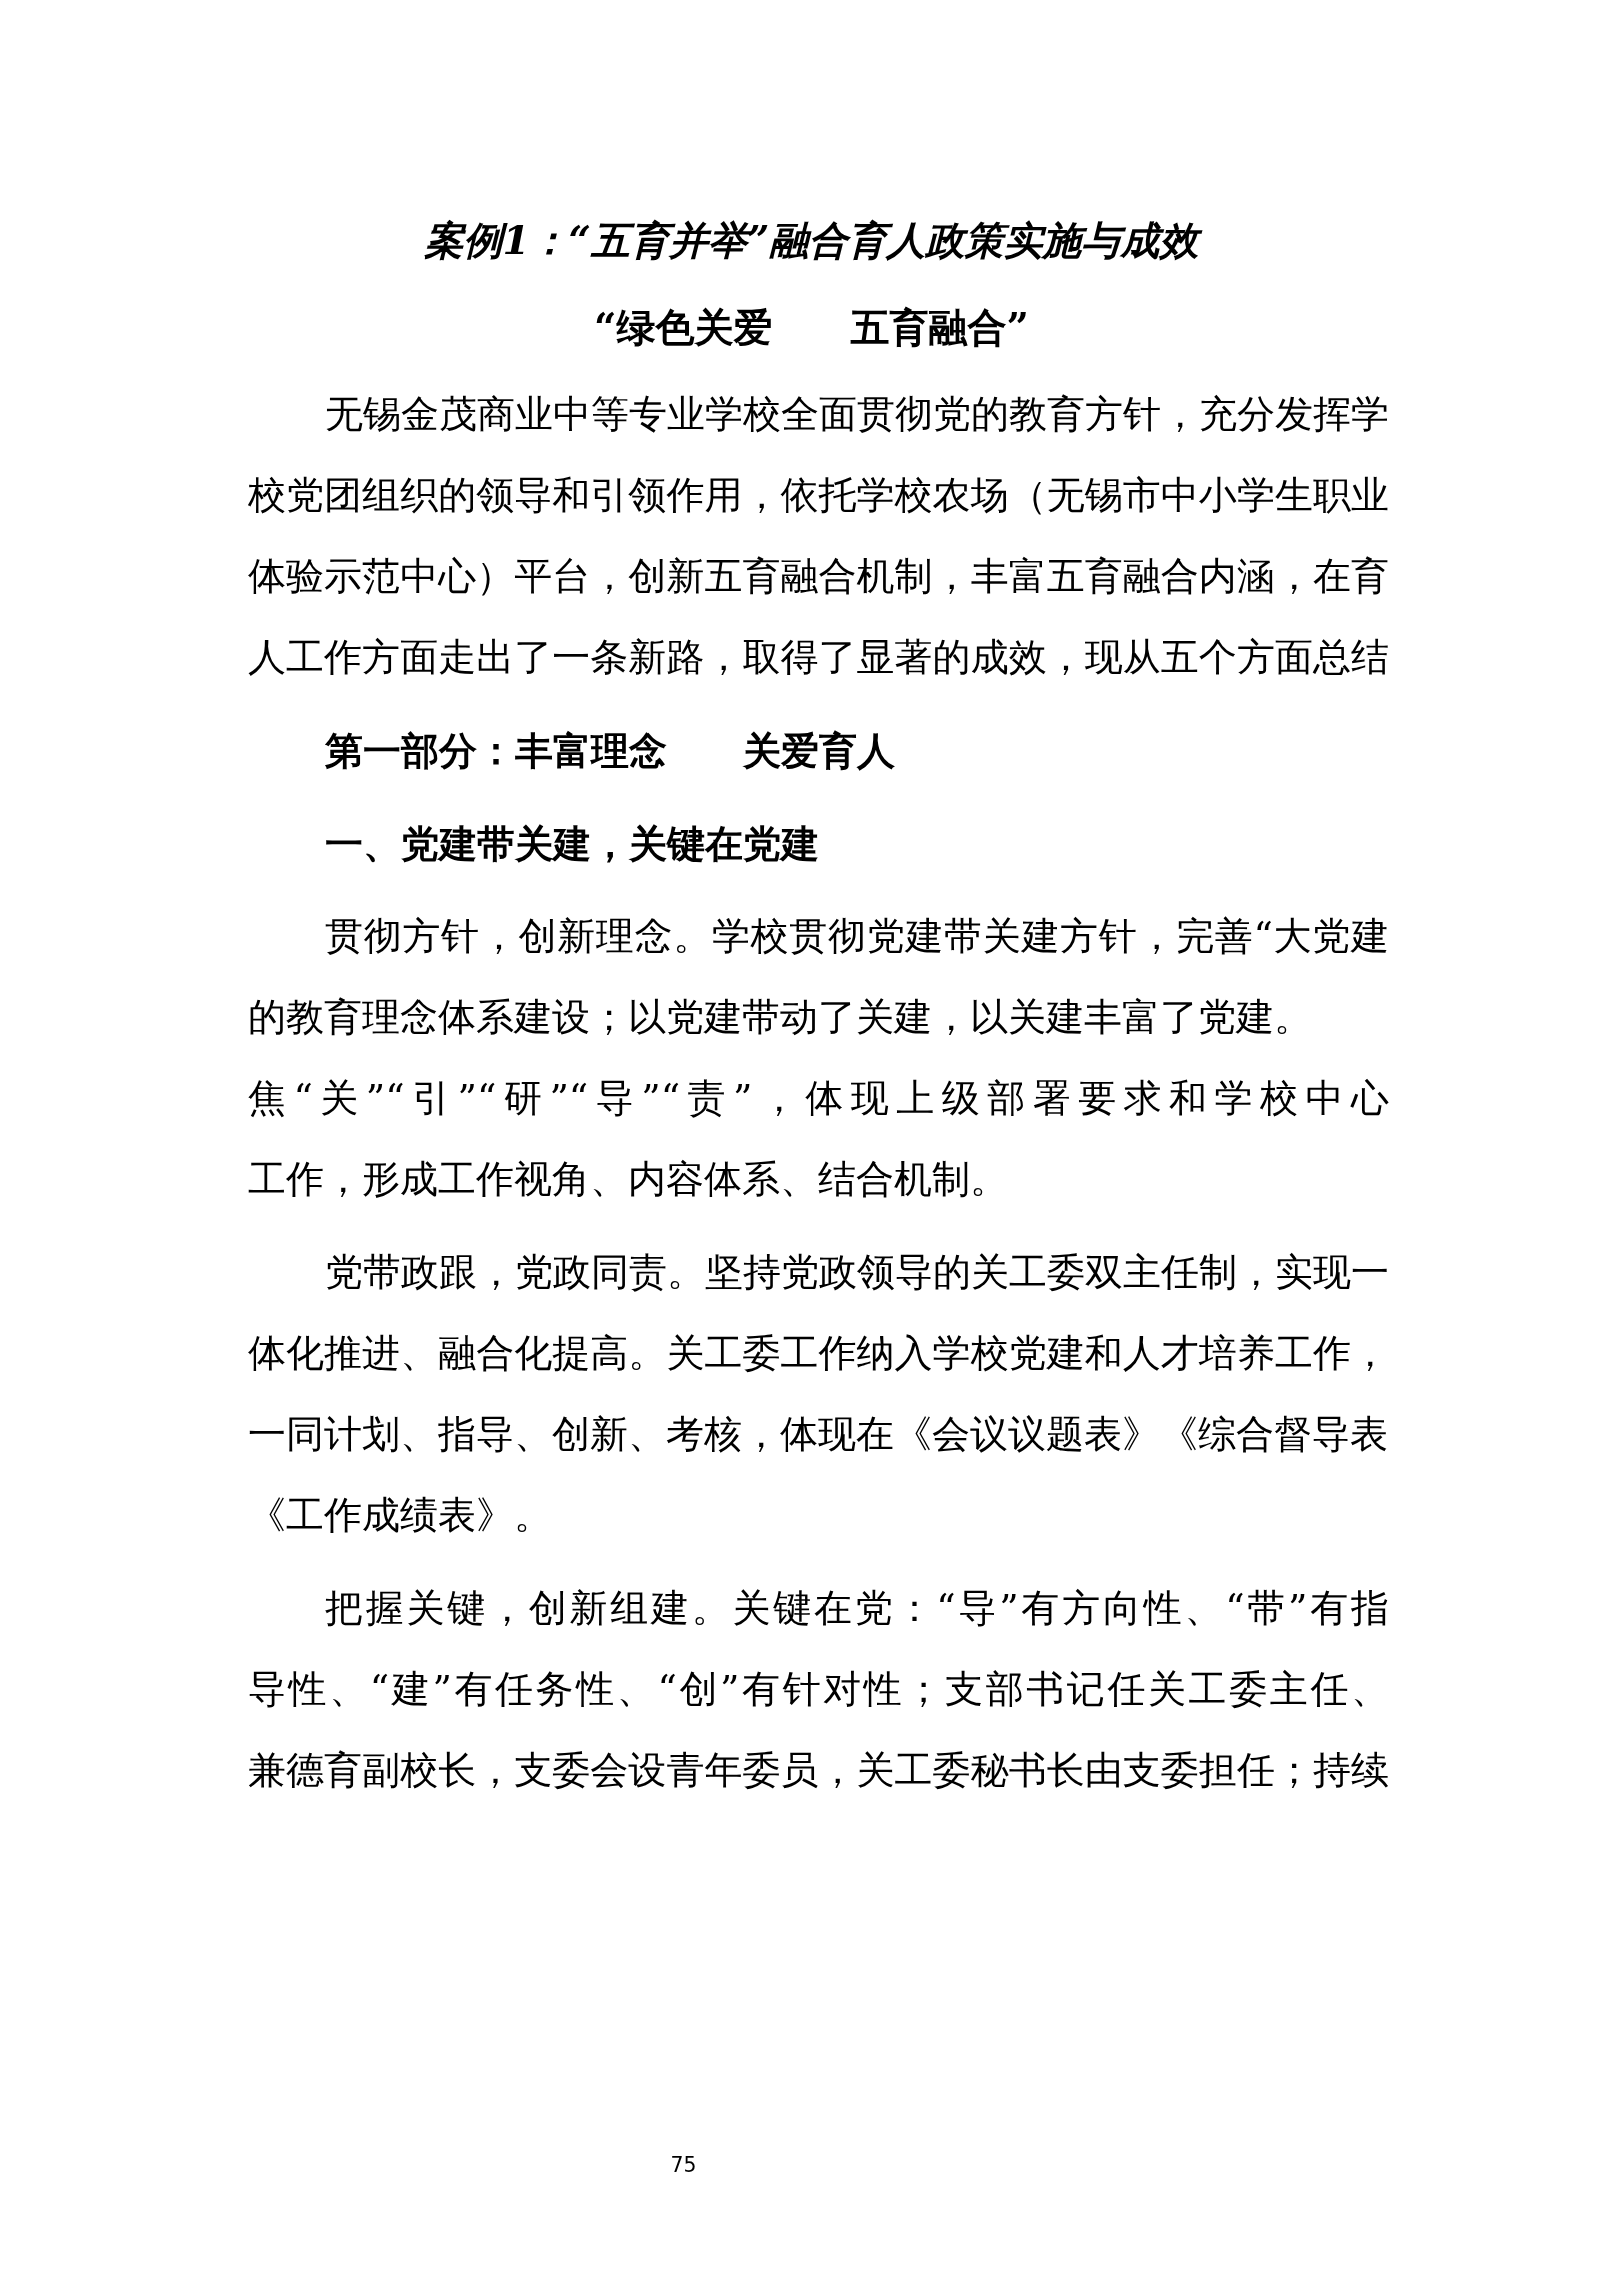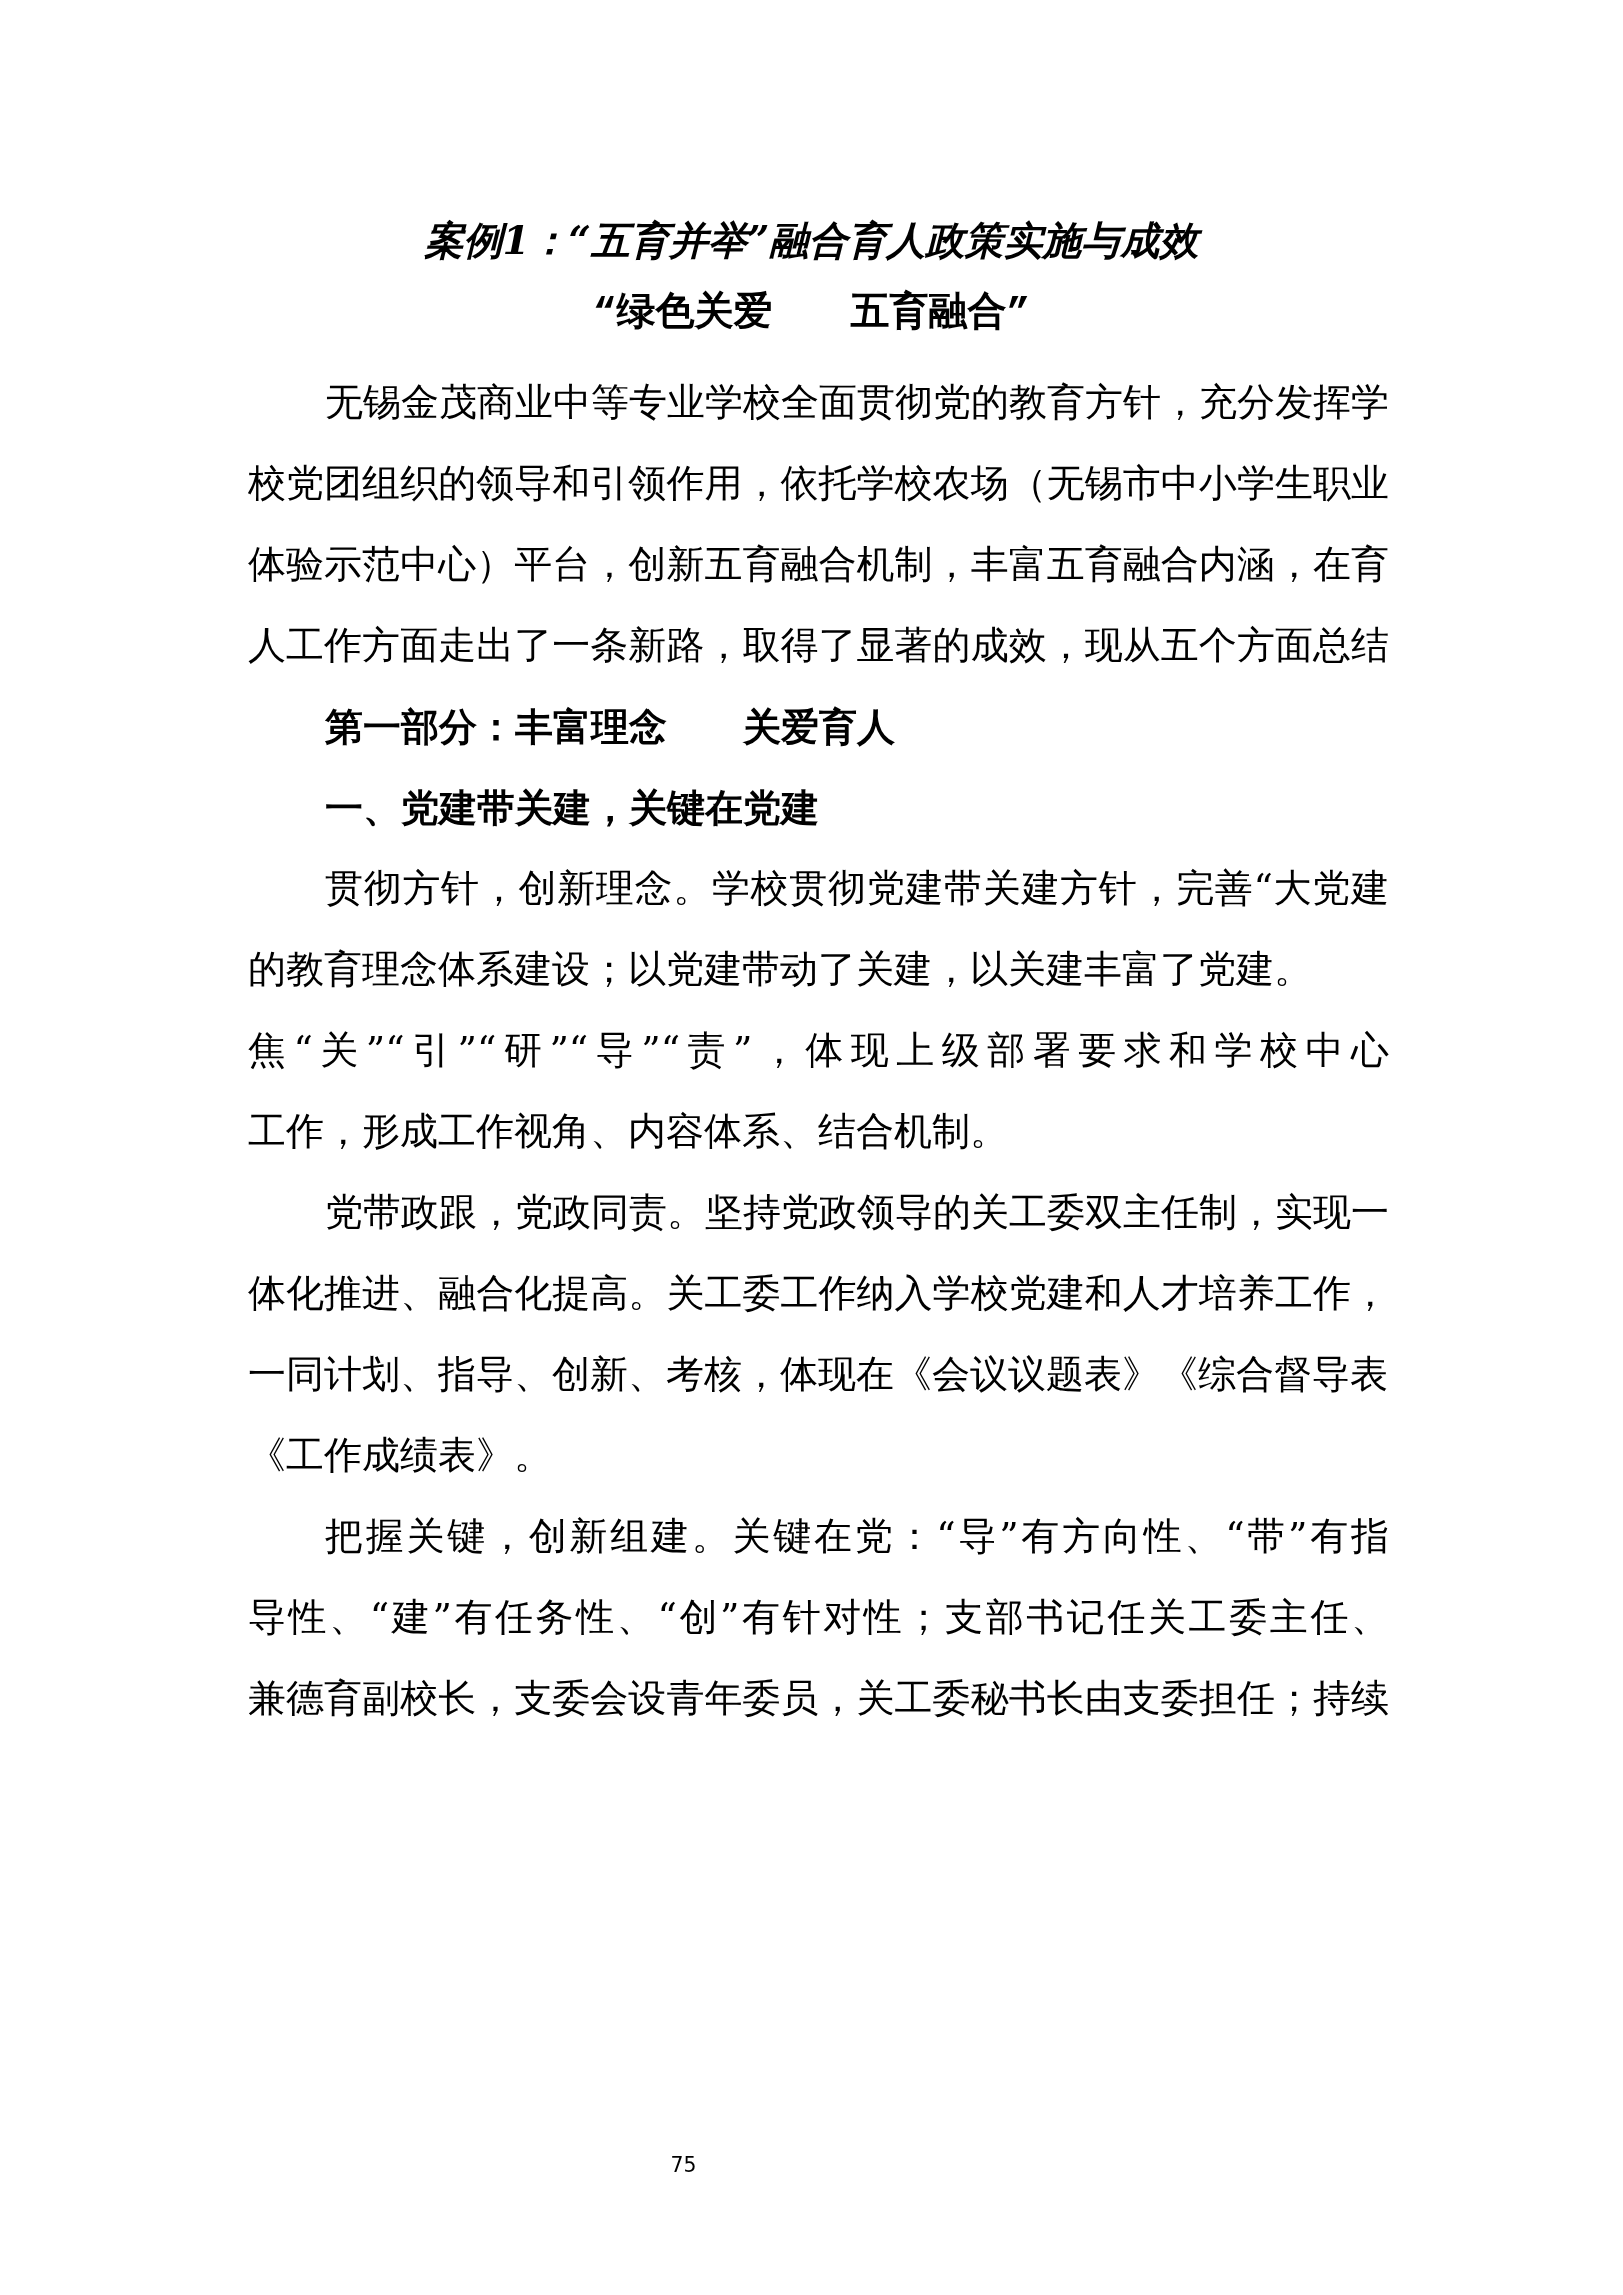--- a/index.html
+++ b/index.html
@@ -1,26 +1,26 @@
 <!DOCTYPE html>
 <html style="font-size:8.2px"><head>
 <meta charset="utf-8">
 <style>
   html, body { margin:0; padding:0; background:#ffffff; }
   body { width:1623px; height:2295px; position:relative; overflow:hidden;
          font-family:"DejaVu Serif","Liberation Serif",serif; color:#000; }
   .title { position:absolute; left:0; width:1623px; text-align:center;
            font-weight:bold; font-size:39px; line-height:1; white-space:nowrap; }
   .t1 { top:221px;font-style:italic; }
-  .t2 { top:295px;font-family:Liberation Mono, monospace; }
+  .t2 { top:308px; }
   .body { position:absolute; left:248px; width:1141px; top:377px; }
   .line { height:81px; font-size:38px; line-height:51px; white-space:nowrap;
           letter-spacing:0; text-align:justify; text-align-last:justify; overflow:hidden; }
   .line.last { text-align-last:left; }
-  .indent { padding-left:77px; }
+  .indent { padding-left:77px;margin-top:12px; }
   .bold { font-weight:bold; }
   .pageno { position:absolute; top:2153px; left:0; width:1367px; text-align:center;
             font-family:"DejaVu Sans","Liberation Sans",sans-serif; font-size:20.4px; }
 </style>
 </head>
 <body>
 
 <div>
   <div class="title t1">案例1：“五育并举”融合育人政策实施与成效</div>
   <div class="title t2">“绿色关爱　　五育融合”</div>

